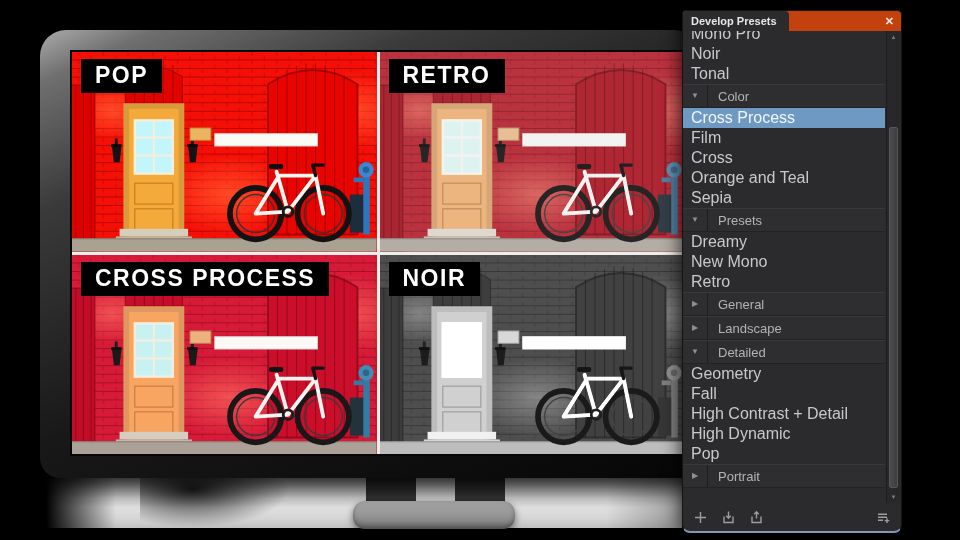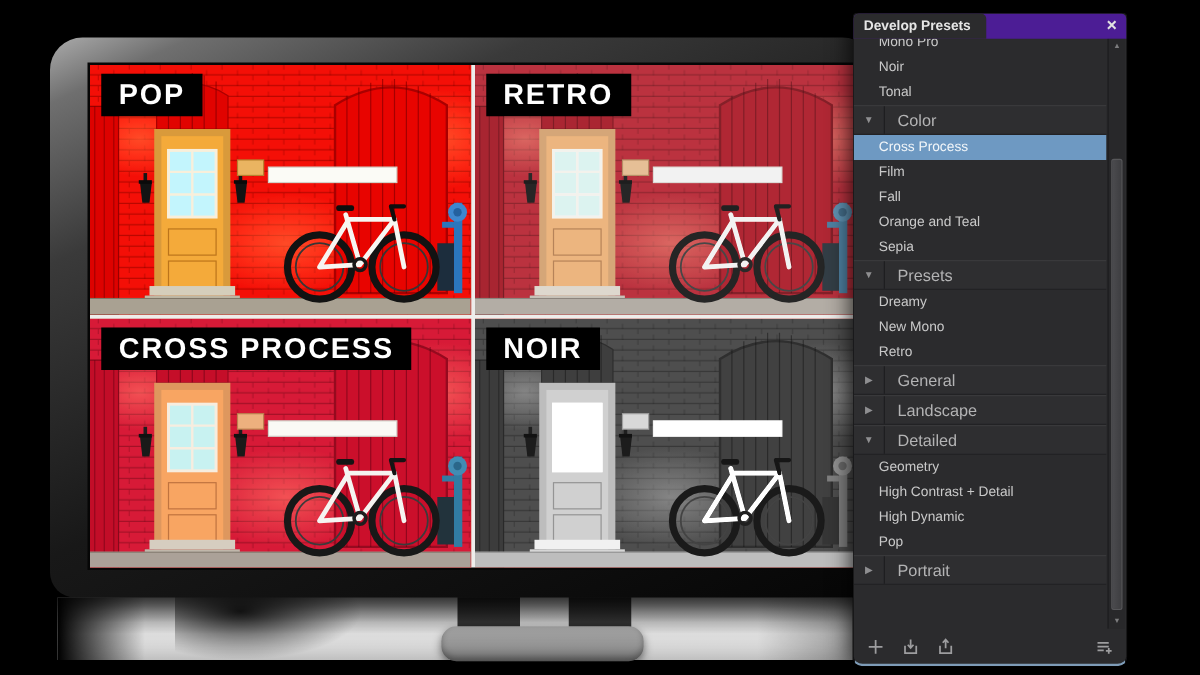--- a/index.html
+++ b/index.html
@@ -65,36 +65,36 @@
   }
 
   
   .panel {
     position:absolute; left:682px; top:10px; width:220px; height:523px; z-index:10;
     background:#2b2b2d; border:1px solid #141416; border-bottom:2px solid #7e9cb8;
     border-radius:4px 4px 8px 8px; box-sizing:border-box;
     display:flex; flex-direction:column; box-shadow:0 0 20px rgba(0,0,0,.85);
   }
   .panel-header {
-    flex:0 0 20px; background:#4c1d95; border-radius:4px 4px 0 0;
+    flex:0 0 20px; background:#c2410c; border-radius:4px 4px 0 0;
     display:flex; align-items:stretch; position:relative;
   }
   .panel-tab {
     background:#2b2b2d; padding:0 12px 0 8px; display:flex; align-items:center;
     font-size:11px; font-weight:bold; color:#e6e6e6; border-radius:4px 4px 0 0;
   }
   .panel-close {
     position:absolute; right:7px; top:3px; color:#e2e2e2; font-size:11px;
     font-weight:bold; cursor:pointer; line-height:14px;
   }
   .panel-body { position:relative; flex:1 1 auto; overflow:hidden; }
   .preset-list { position:absolute; left:0; top:-7px; right:16px; }
   .row { display:flex; align-items:center; }
   .row.preset { height:20px; }
-  .row-label { padding-left:20px; font-size:11px; color:#c9c9c9; white-space:nowrap; }
+  .row-label { padding-left:8px; font-size:16px; color:#c9c9c9; white-space:nowrap; }
   .row.selected { background:#6e99c2; }
   .row.selected .row-label { color:#f2f6f9; }
   .row.group {
     height:24px; background:#2e2e30;
     border-top:1px solid #39393b; border-bottom:1px solid #222224; box-sizing:border-box;
   }
   .tri {
     width:24px; flex:0 0 24px; text-align:center; font-size:8px; color:#8f8f91;
     border-right:1px solid #1e1e20; height:100%; line-height:22px; cursor:pointer;
   }
@@ -264,21 +264,21 @@
             <span class="tri">▼</span>
             <span class="group-label">Color</span>
           </div>
           <div class="row preset selected">
             <span class="row-label">Cross Process</span>
           </div>
           <div class="row preset">
             <span class="row-label">Film</span>
           </div>
           <div class="row preset">
-            <span class="row-label">Fall</span>
+            <span class="row-label">Cross</span>
           </div>
           <div class="row preset">
             <span class="row-label">Orange and Teal</span>
           </div>
           <div class="row preset">
             <span class="row-label">Sepia</span>
           </div>
           <div class="row group">
             <span class="tri">▼</span>
             <span class="group-label">Presets</span>
@@ -299,20 +299,23 @@
           <div class="row group">
             <span class="tri">▶</span>
             <span class="group-label">Landscape</span>
           </div>
           <div class="row group">
             <span class="tri">▼</span>
             <span class="group-label">Detailed</span>
           </div>
           <div class="row preset">
             <span class="row-label">Geometry</span>
+          </div>
+          <div class="row preset">
+            <span class="row-label">Fall</span>
           </div>
           <div class="row preset">
             <span class="row-label">High Contrast + Detail</span>
           </div>
           <div class="row preset">
             <span class="row-label">High Dynamic</span>
           </div>
           <div class="row preset">
             <span class="row-label">Pop</span>
           </div>

